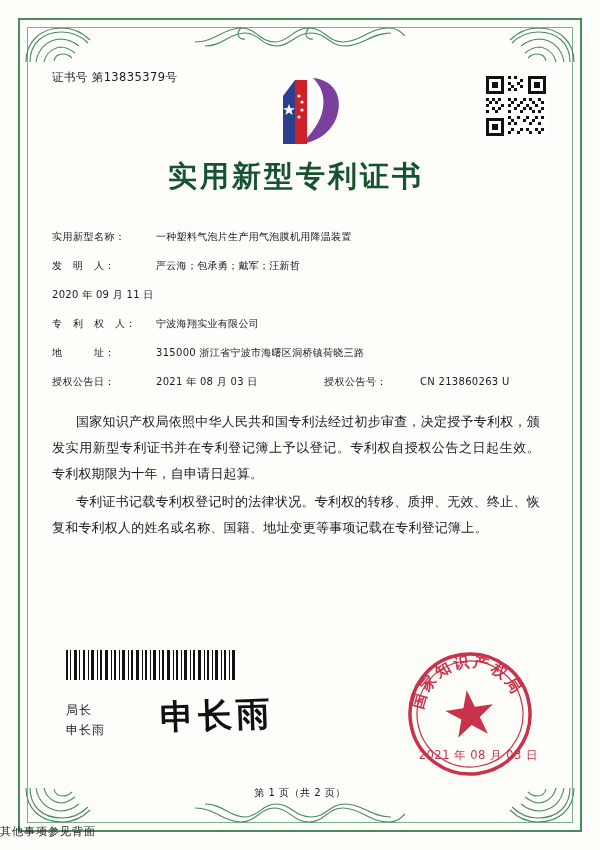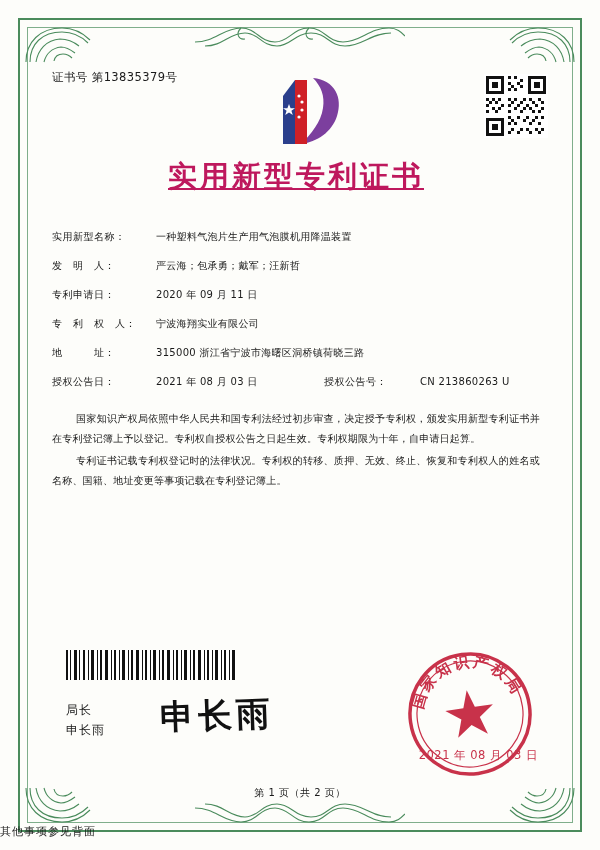--- a/index.html
+++ b/index.html
@@ -95,22 +95,21 @@
   }
   .qr svg { display: block; }
 
   .title {
     margin-top: 72px;
     text-align: center;
     font-family: "DejaVu Serif", "Liberation Serif", serif;
     font-size: 29px;
     font-weight: bold;
     letter-spacing: 3px;
-    color: #be185d;
-    text-decoration: underline;
+    color: #14532d;
   }
 
   .fields {
     margin-top: 30px;
     font-size: 10px;
     line-height: 1.9;
   }
   .row {
     display: flex;
     align-items: baseline;
@@ -136,21 +135,21 @@
     letter-spacing: 0.5px;
     white-space: nowrap;
   }
   .value2 {
     flex: 1;
     letter-spacing: 0.3px;
   }
 
   .para {
     margin-top: 18px;
-    font-size: 10px;
+    font-size: 13px;
     line-height: 2.0;
     text-align: justify;
     text-indent: 24px;
     letter-spacing: 0.2px;
   }
   .para.second { margin-top: 2px; }
 
   
   .barcode {
     position: absolute;
@@ -380,21 +379,20 @@
     <div class="fields">
       <div class="row">
         <span class="label">实用新型名称：</span>
         <span class="value">一种塑料气泡片生产用气泡膜机用降温装置</span>
       </div>
       <div class="row">
         <span class="label">发　明　人：</span>
         <span class="value">严云海；包承勇；戴军；汪新哲</span>
       </div>
       <div class="row">
-        <span class="label">专利申请日：</span>
         <span class="value">2020 年 09 月 11 日</span>
       </div>
       <div class="row">
         <span class="label">专　利　权　人：</span>
         <span class="value">宁波海翔实业有限公司</span>
       </div>
       <div class="row">
         <span class="label">地　　　址：</span>
         <span class="value">315000 浙江省宁波市海曙区洞桥镇荷晓三路</span>
       </div>

